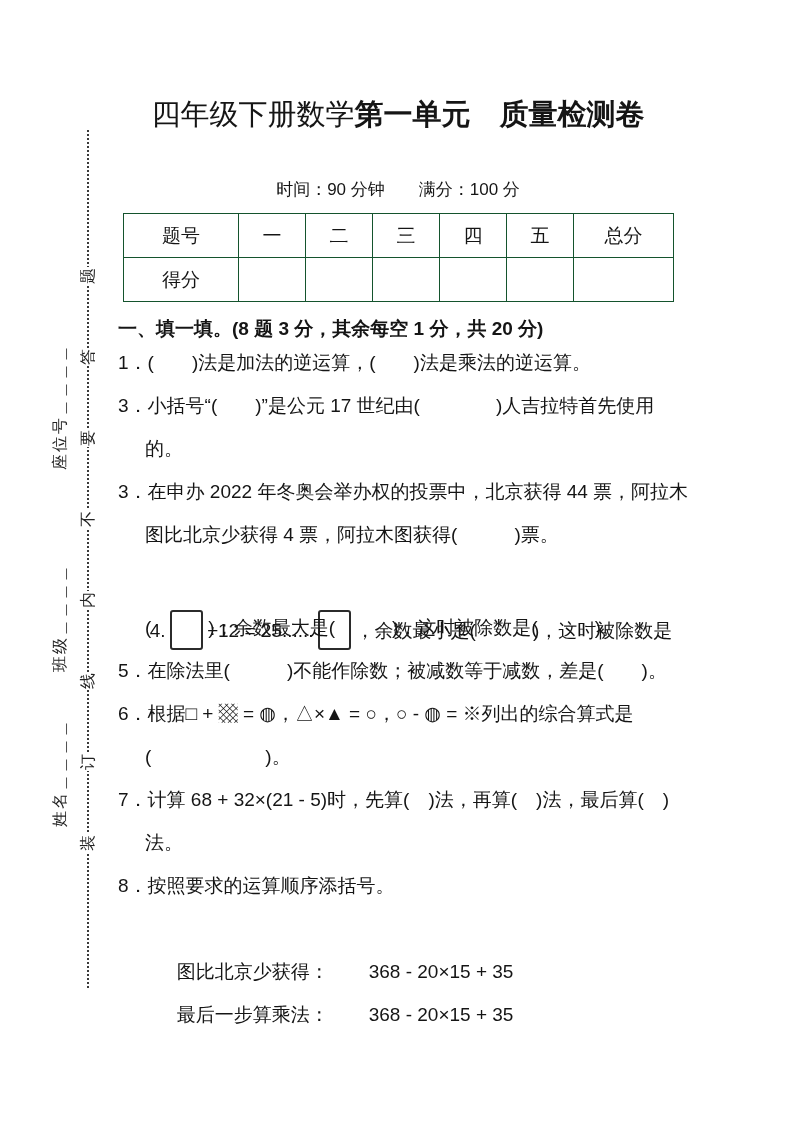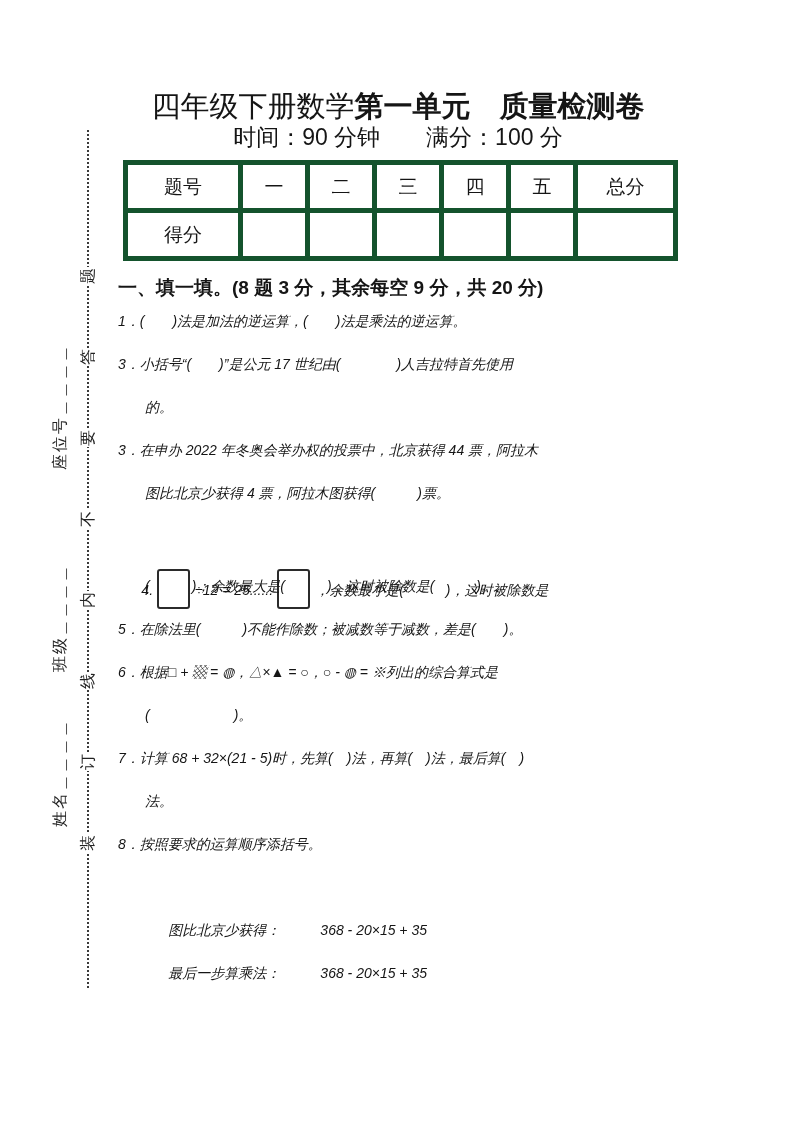--- a/index.html
+++ b/index.html
@@ -17,46 +17,46 @@
     position:absolute; left:79px; width:18px; text-align:center;
     font-size:16px; line-height:18px; padding:4px 0; background:#ffffff;
     transform:rotate(-90deg); color:#222;
   }
   .vlabel {
     position:absolute; white-space:nowrap; font-size:16px; line-height:20px;
     letter-spacing:2px; color:#222;
     transform:rotate(-90deg); transform-origin:0 0;
   }
   
-  .main { position:absolute; left:118px; top:4px; width:560px; }
+  .main { position:absolute; left:118px; top:12px; width:560px; }
   .title {
     margin-top:83px; height:38px; line-height:38px;
     text-align:center; font-size:29px; white-space:nowrap;
   }
   .title .t-reg  { font-weight:400; }
   .title .t-bold { font-weight:800; }
   .meta {
-    height:24px; line-height:24px; text-align:center;
-    font-size:23px; white-space:pre;
+    margin-top:45px; height:24px; line-height:24px; text-align:center;
+    font-size:17px; white-space:pre;
   }
   table.score {
     border-collapse:collapse; margin-top:11px; margin-left:5px;
     table-layout:fixed; width:550px;
   }
   table.score td {
-    border:5px solid #14532d; height:43px; text-align:center;
+    border:1px solid #14532d; height:43px; text-align:center;
     font-size:19px; padding:0;
   }
   .heading {
     margin-top:14px; height:25px; line-height:25px;
     font-weight:700; font-size:19px; white-space:pre;
   }
   .q {
-    height:43px; line-height:43px; font-size:14px;
-    white-space:pre; overflow:visible;font-style:italic;
+    height:43px; line-height:43px; font-size:19px;
+    white-space:pre; overflow:visible;
   }
   .q.cont { padding-left:27px; }
   .q.tall { height:50px; line-height:50px; }
   .abox {
     display:inline-block; width:29px; height:36px;
     border:2px solid #2b2b2b; border-radius:3px;
     vertical-align:middle; margin:0 5px 4px 4px; background:#fff;
   }
   .step-expr { margin-left:40px; }
 </style>
@@ -112,21 +112,21 @@
         <td></td>
         <td></td>
         <td></td>
         <td></td>
         <td></td>
         <td></td>
       </tr>
     </tbody>
       </table>
 
-    <div class="heading">一、填一填。(8 题 3 分，其余每空 9 分，共 20 分)</div>
+    <div class="heading">一、填一填。(8 题 3 分，其余每空 1 分，共 20 分)</div>
 
     <div class="q">1．(　　)法是加法的逆运算，(　　)法是乘法的逆运算。</div>
     <div class="q">3．小括号“(　　)”是公元 17 世纪由(　　　　)人吉拉特首先使用</div>
     <div class="q cont">的。</div>
     <div class="q">3．在申办 2022 年冬奥会举办权的投票中，北京获得 44 票，阿拉木</div>
     <div class="q cont">图比北京少获得 4 票，阿拉木图获得(　　　)票。</div>
 
     <div class="q tall">
       <span>4.</span><span class="abox"></span><span>÷12 = 25......</span><span class="abox"></span><span>，余数最小是(　　　)，这时被除数是</span>
     </div>

